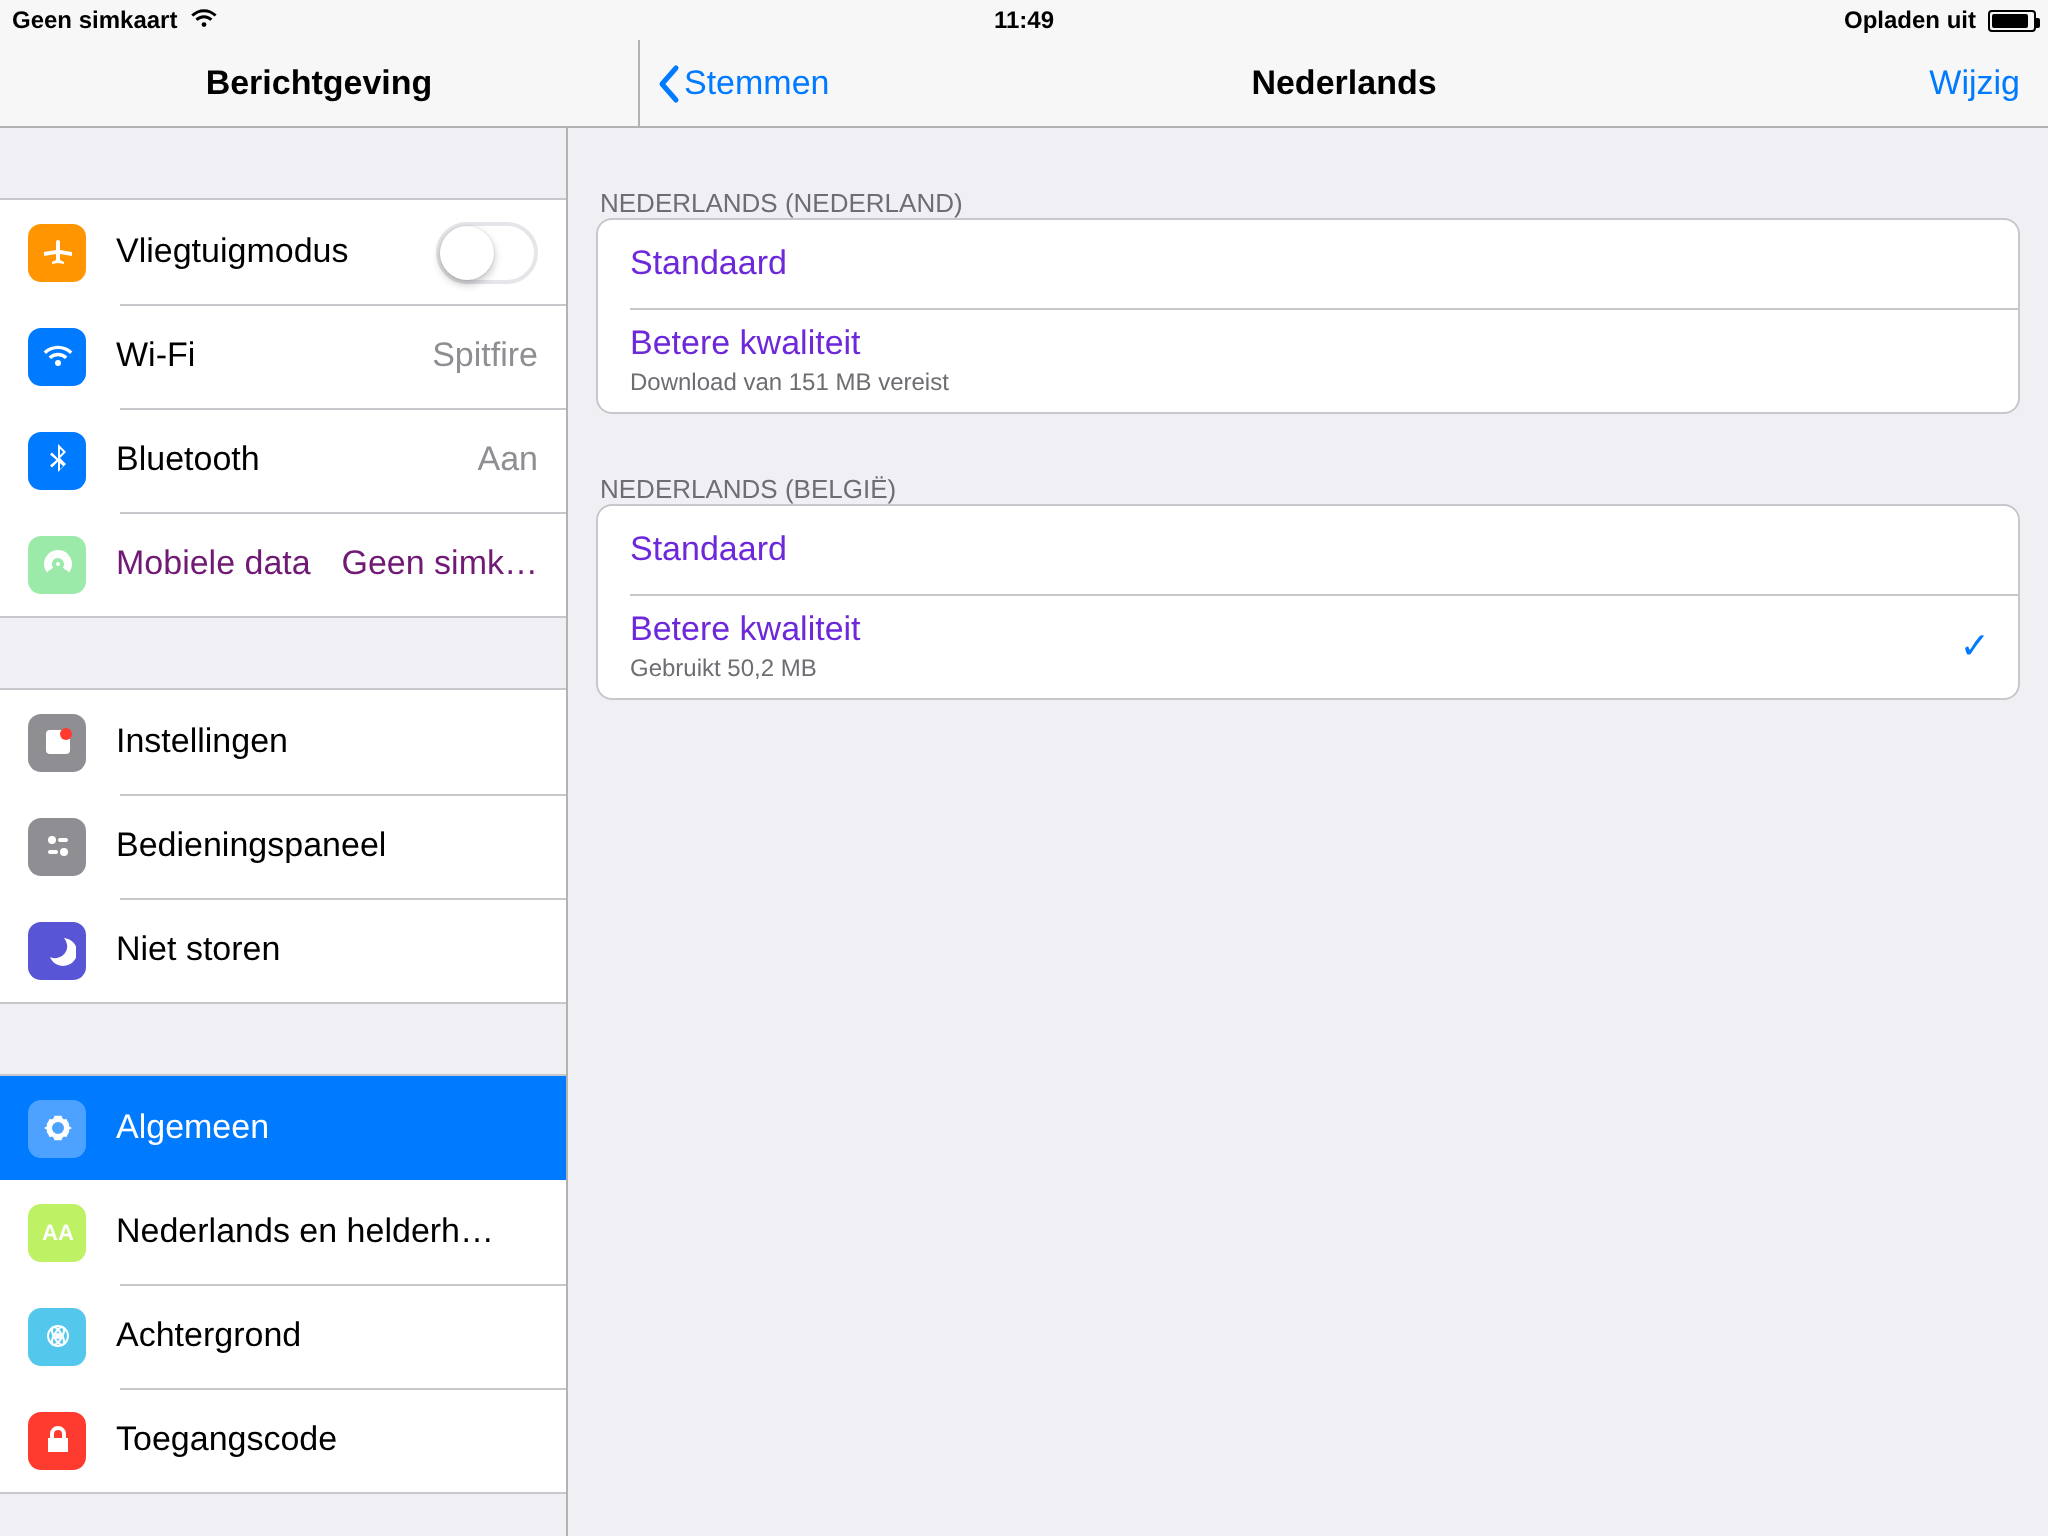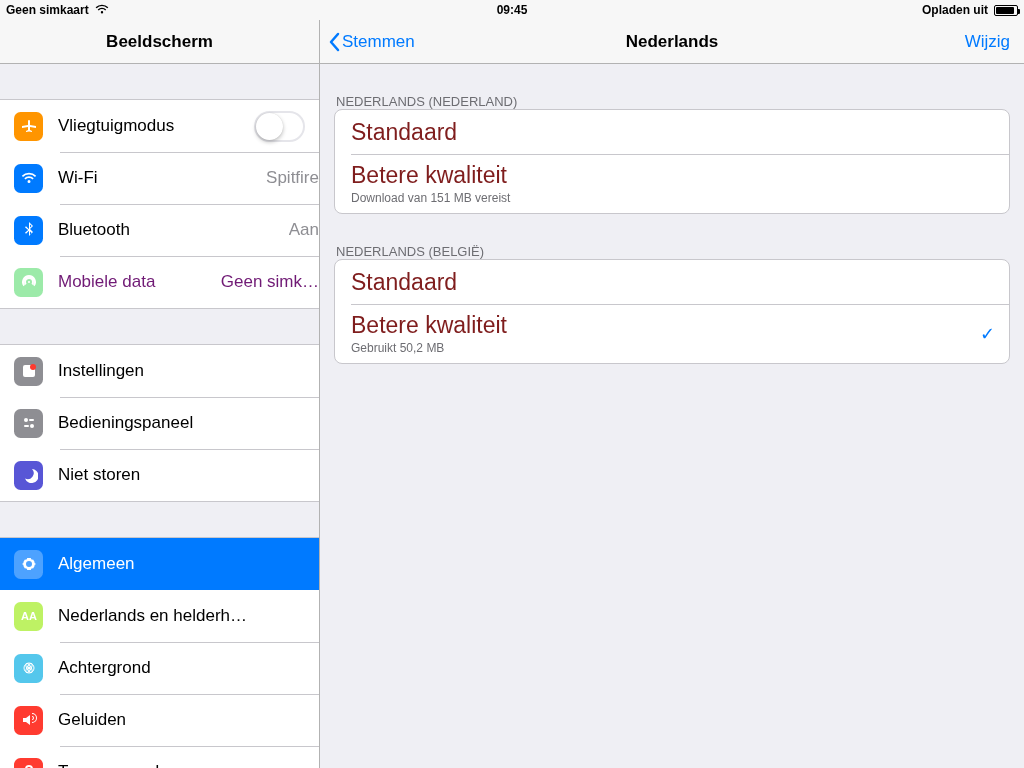--- a/index.html
+++ b/index.html
@@ -11,45 +11,45 @@
   .nav-left, .nav-right { display: flex; align-items: center; position: relative; border-right: 1px solid #b2b2b2; }
   .nav-left { width: 320px; justify-content: center; }
   .nav-right { flex: 1; border-right: none; }
   .nav-title { font-size: 17px; font-weight: 600; color: #000; }
   .nav-back { position: absolute; left: 8px; display: flex; align-items: center; color: #007aff; font-size: 17px; cursor: pointer; }
   .nav-back svg { margin-right: 2px; }
   .nav-action { position: absolute; right: 14px; color: #007aff; font-size: 17px; cursor: pointer; }
   .nav-right .nav-title { position: absolute; left: 50%; transform: translateX(-50%); }
 
   .content { display: flex; height: calc(768px - 64px); }
-  .sidebar { width: 320px; border-right: 1px solid #b2b2b2; overflow-y: hidden; background: #efeff4; }
+  .sidebar { width: 284px; border-right: 1px solid #b2b2b2; overflow-y: hidden; background: #efeff4; }
   .main { flex: 1; overflow-y: auto; background: #efeff4; }
 
   .group { background: #fff; border-top: 1px solid #c8c7cc; border-bottom: 1px solid #c8c7cc; margin-top: 35px; }
   .group:first-child { margin-top: 35px; }
   .row { display: flex; align-items: center; min-height: 52px; padding-left: 14px; position: relative; cursor: pointer; }
   .row + .row::before { content: ""; position: absolute; left: 60px; right: 0; top: 0; height: 1px; background: #c8c7cc; }
   .group.inset .row + .row::before { left: 16px; }
   .row .icon { width: 29px; height: 29px; border-radius: 6.5px; margin-right: 15px; display: flex; align-items: center; justify-content: center; flex-shrink: 0; }
   .row .label { font-size: 17px; color: #000; flex: 1; white-space: nowrap; overflow: hidden; text-overflow: ellipsis; }
-  .row .value { font-size: 17px; color: #8e8e93; max-width: 120px; white-space: nowrap; overflow: hidden; text-overflow: ellipsis; }
+  .row .value { font-size: 17px; color: #8e8e93; margin-right: 14px; max-width: 120px; white-space: nowrap; overflow: hidden; text-overflow: ellipsis; }
   .row.disabled .label, .row.disabled .value { color: #701a75; }
   .row.selected { background: #007aff; }
   .row.selected .label { color: #fff; }
   .row.selected::before { display: none; }
   .row.selected + .row::before { display: none; }
 
   .toggle { width: 51px; height: 31px; border-radius: 16px; background: #fff; border: 2px solid #e5e5ea; position: relative; margin-right: 14px; }
   .toggle .knob { width: 27px; height: 27px; border-radius: 50%; background: #fff; box-shadow: 0 2px 4px rgba(0,0,0,0.25), 0 0 1px rgba(0,0,0,0.15); position: absolute; top: 0; left: 0; }
 
   .section-header { font-size: 13px; color: #6d6d72; padding: 30px 16px 0 16px; text-transform: uppercase; }
   .main .group { margin: 0 14px; border-radius: 8px; border: 1px solid #c8c7cc; }
   .main .group .row { padding-left: 16px; min-height: 44px; padding-top: 8px; padding-bottom: 8px; }
   .main .group .row .text { flex: 1; }
-  .main .group .row .title { font-size: 23px; color: #7f1d1d; }
+  .main .group .row .title { font-size: 17px; color: #6d28d9; }
   .main .group .row .subtitle { font-size: 12px; color: #6d6d72; margin-top: 2px; }
   .checkmark { color: #007aff; margin-right: 14px; font-size: 18px; }
 
   
   .ic-airplane { background: #ff9500; }
   .ic-wifi { background: #007aff; }
   .ic-bt { background: #007aff; }
   .ic-cell { background: #4cd964; opacity: 0.55; }
   .ic-notif { background: linear-gradient(#8e8e93,#8e8e93); }
   .ic-cc { background: #8e8e93; }
@@ -70,32 +70,32 @@
 
 <div class="statusbar">
   <div class="left">
     <span>Geen simkaart</span>
     <span>
       <svg width="14" height="10" viewBox="0 0 14 10">
           <path d="M7 9.5a1.2 1.2 0 100-2.4 1.2 1.2 0 000 2.4zm-3.2-3.1a4.5 4.5 0 016.4 0l1-1a6 6 0 00-8.5 0l1 1zm-2.1-2.1a7.5 7.5 0 0110.6 0l1-1a9 9 0 00-12.7 0l1 1z" fill="#000"></path>
         </svg>
     </span>
   </div>
-  <div class="center">09:45</div>
+  <div class="center">11:49</div>
   <div class="right">
     <span>Opladen uit</span>
     <span class="battery">
         <span class="fill"></span>
       </span>
   </div>
 </div>
 
 <div class="navbar">
   <div class="nav-left">
-    <span class="nav-title">Beeldscherm</span>
+    <span class="nav-title">Berichtgeving</span>
   </div>
   <div class="nav-right">
     <div class="nav-back">
       <svg width="12" height="20" viewBox="0 0 12 20">
           <path d="M10 2L3 10l7 8" stroke="#007aff" stroke-width="2.5" fill="none" stroke-linecap="round" stroke-linejoin="round"></path>
         </svg>
       <span>Stemmen</span>
     </div>
     <span class="nav-title">Nederlands</span>
     <span class="nav-action">Wijzig</span>
@@ -199,28 +199,20 @@
           <svg width="18" height="18" viewBox="0 0 18 18">
               <circle cx="9" cy="9" r="5" fill="none" stroke="#fff" stroke-width="1"></circle>
               <circle cx="9" cy="9" r="1.5" fill="#fff"></circle>
               <ellipse cx="9" cy="9" rx="5" ry="2" fill="none" stroke="#fff" stroke-width="1" transform="rotate(60 9 9)"></ellipse>
               <ellipse cx="9" cy="9" rx="5" ry="2" fill="none" stroke="#fff" stroke-width="1" transform="rotate(-60 9 9)"></ellipse>
             </svg>
         </span>
         <span class="label">Achtergrond</span>
       </div>
       <div class="row">
-        <span class="icon ic-sound">
-          <svg width="18" height="18" viewBox="0 0 18 18">
-              <path d="M3 7v4h3l4 3V4L6 7H3zm9 2a2 2 0 000-4v1a1 1 0 010 2v1zm0 3a5 5 0 000-10v1a4 4 0 010 8v1z" fill="#fff"></path>
-            </svg>
-        </span>
-        <span class="label">Geluiden</span>
-      </div>
-      <div class="row">
         <span class="icon ic-pass">
           <svg width="18" height="18" viewBox="0 0 18 18">
               <path d="M5 8V6a4 4 0 118 0v2h1v7H4V8h1zm2 0h4V6a2 2 0 10-4 0v2z" fill="#fff"></path>
             </svg>
         </span>
         <span class="label">Toegangscode</span>
       </div>
     </div>
   </div>
 

